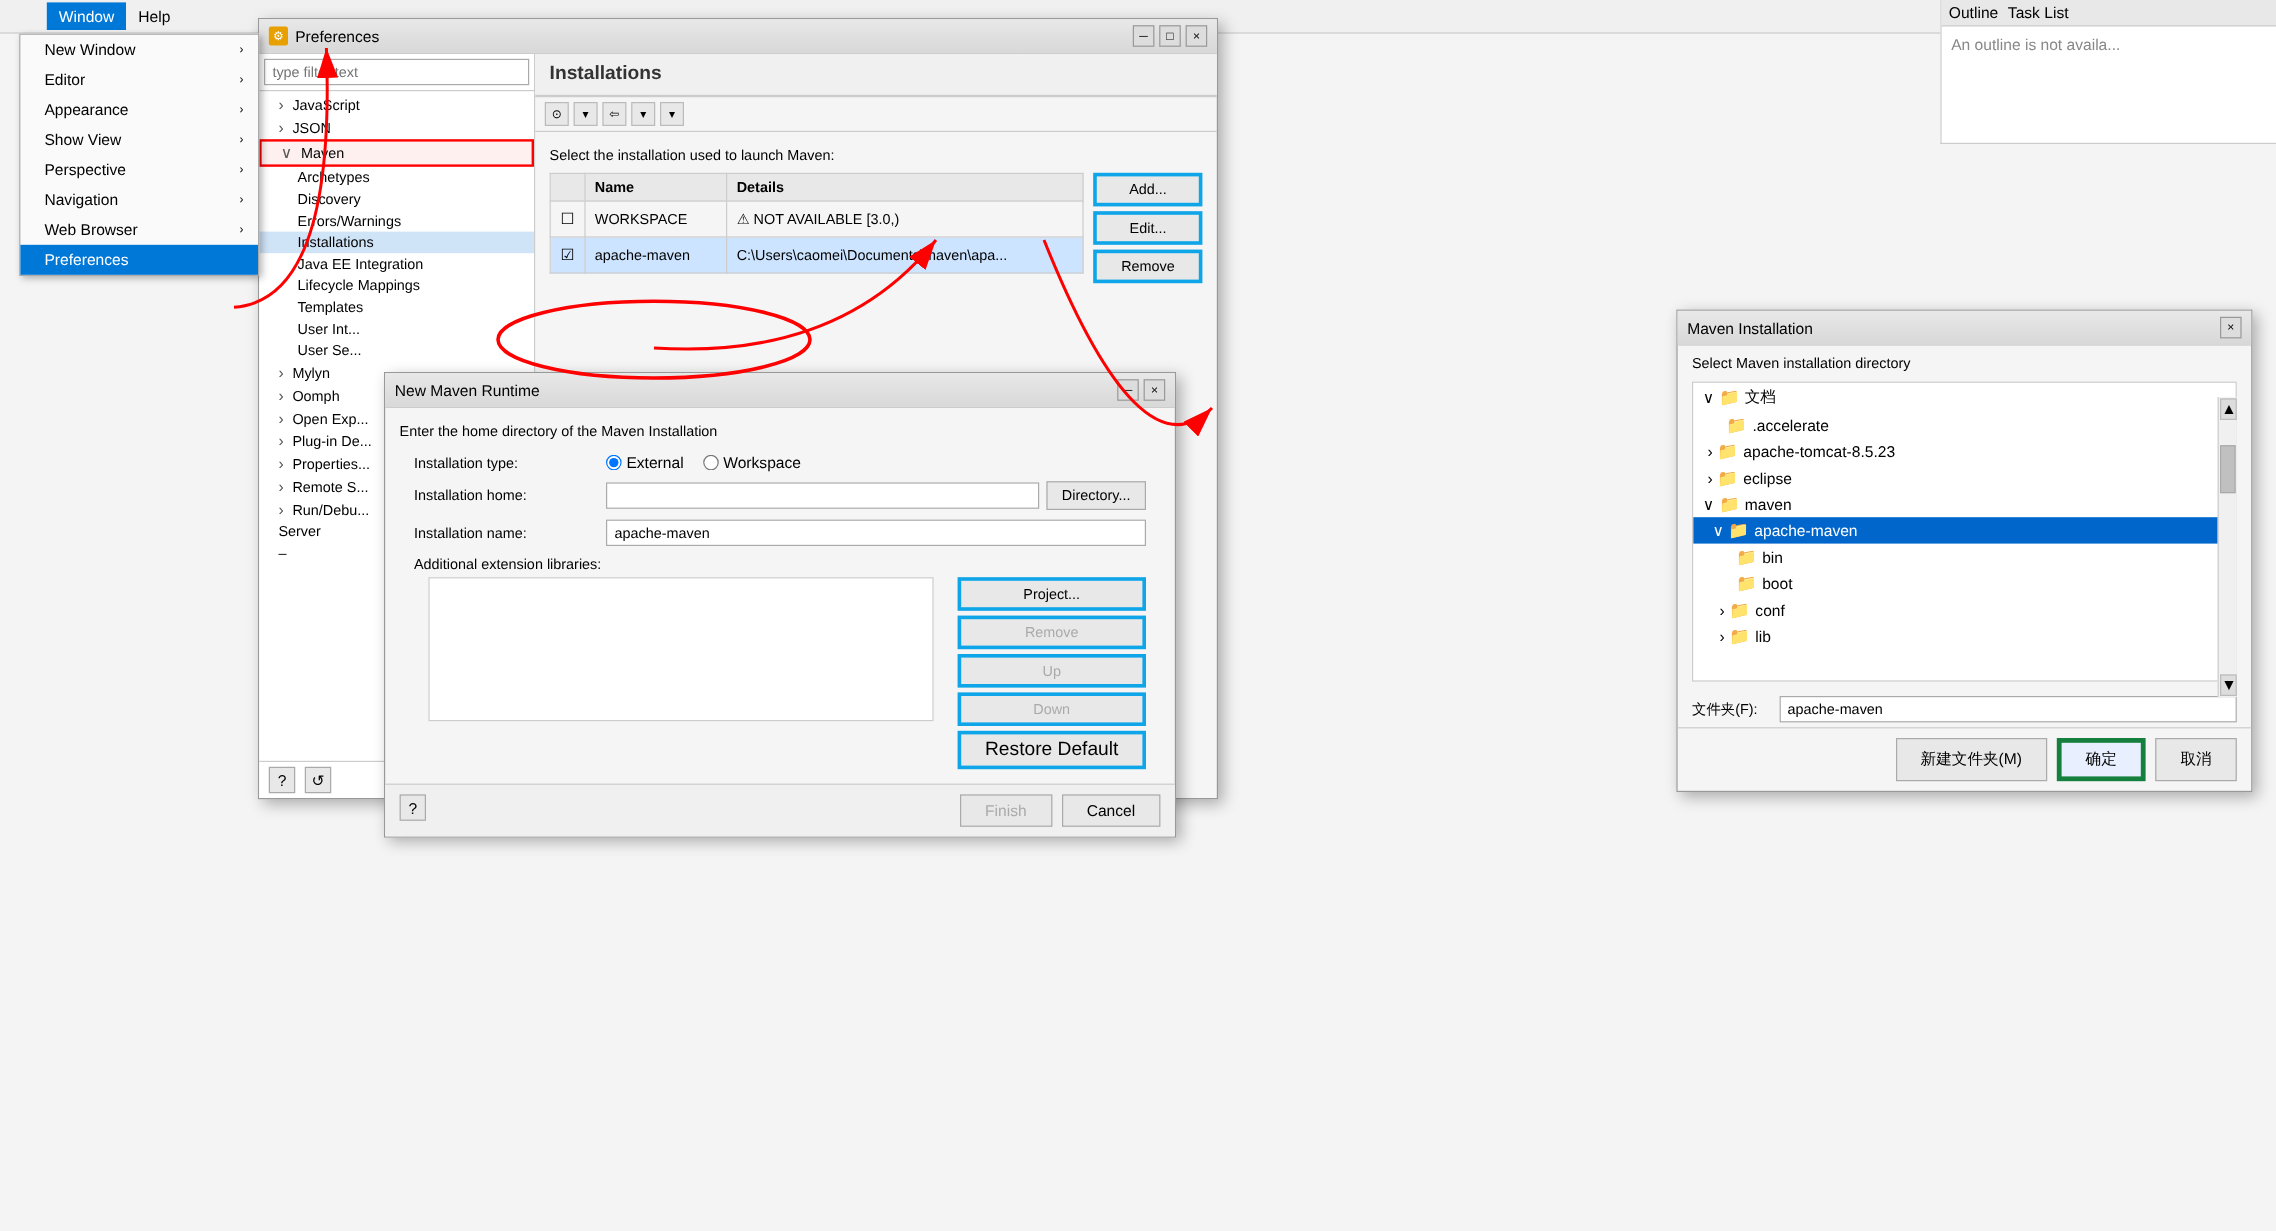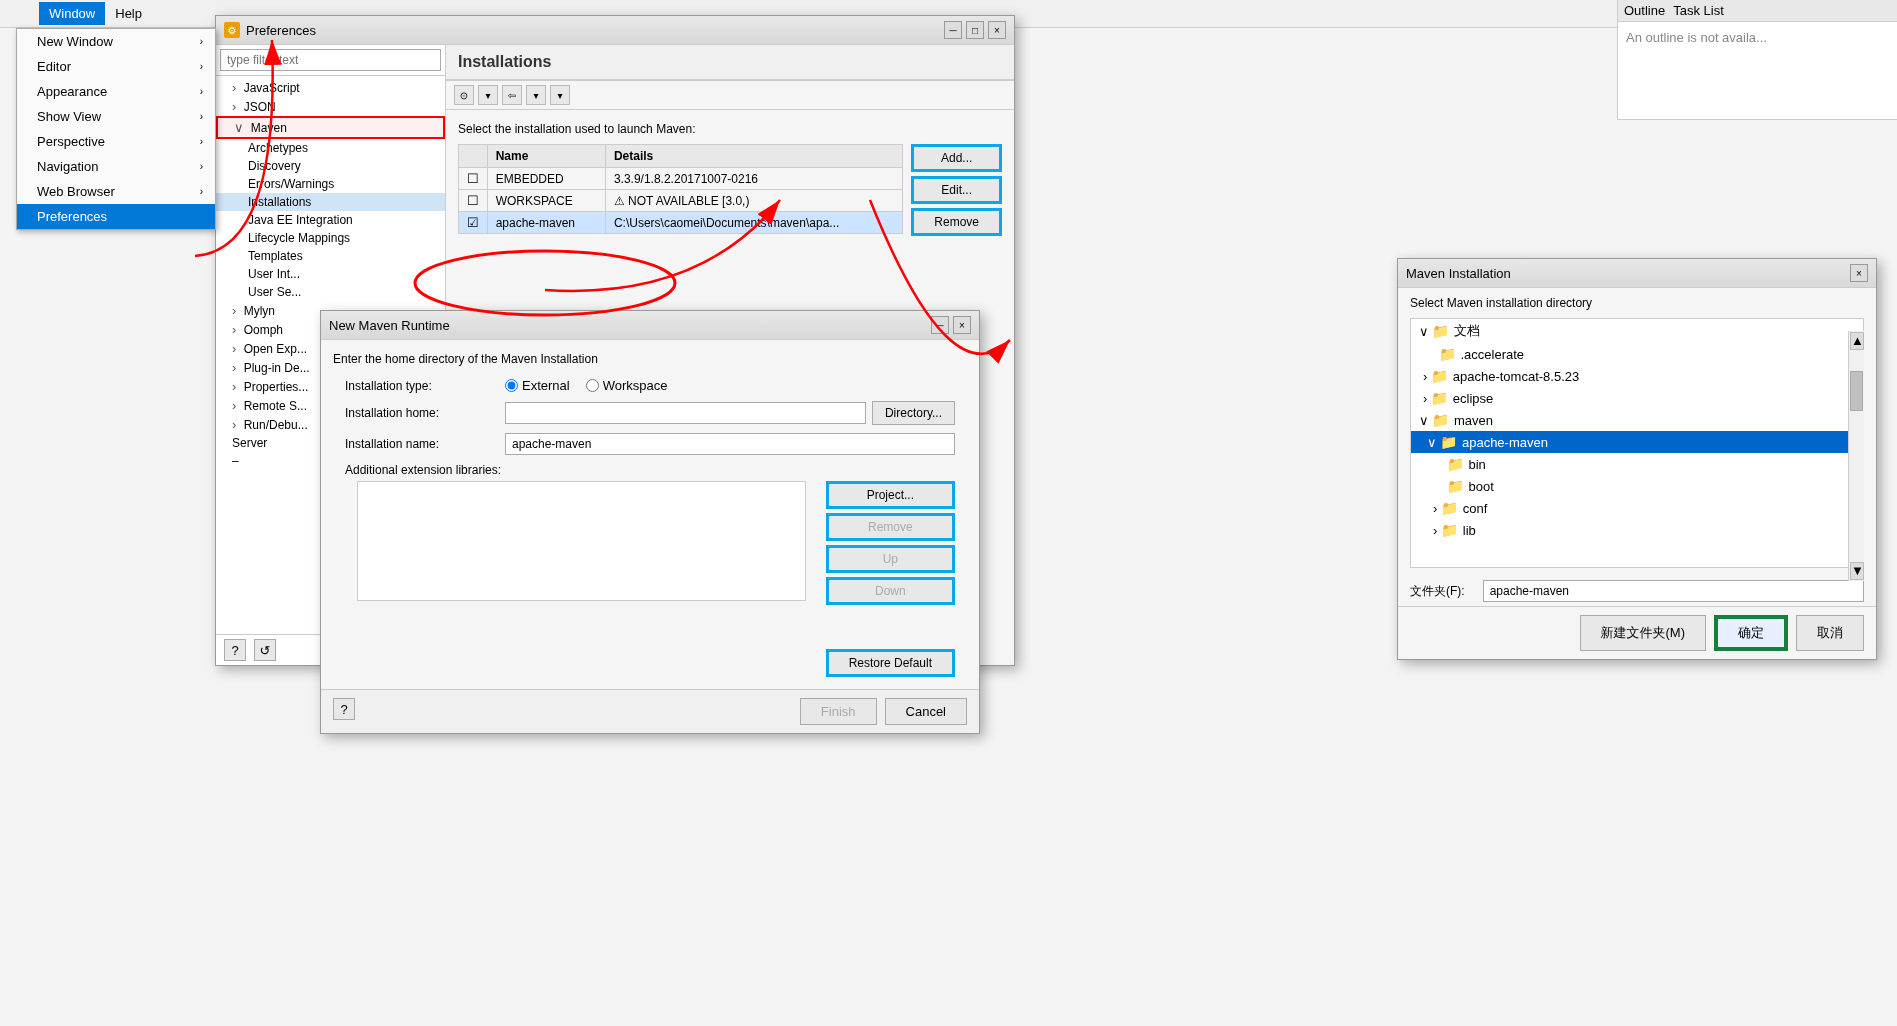--- a/index.html
+++ b/index.html
@@ -532,25 +532,20 @@
         <div style="display:flex; gap:0;">
           <table class="installations-table">
             <thead>
               <tr>
                 <th style="width:24px;"></th>
                 <th>Name</th>
                 <th>Details</th>
               </tr>
             </thead>
             <tbody>
-              <tr>
-                <td><span class="checkbox-unchecked"></span></td>
-                <td>EMBEDDED</td>
-                <td>3.3.9/1.8.2.20171007-0216</td>
-              </tr>
               <tr>
                 <td><span class="checkbox-unchecked"></span></td>
                 <td>WORKSPACE</td>
                 <td>⚠ NOT AVAILABLE [3.0,)</td>
               </tr>
               <tr class="selected-row">
                 <td><span class="checkbox-checked"></span></td>
                 <td>apache-maven</td>
                 <td>C:\Users\caomei\Documents\maven\apa...</td>
               </tr>
@@ -607,21 +602,21 @@
 
     <div style="padding:0 12px; margin-bottom:4px; font-size:12px;">Additional extension libraries:</div>
 
     <div style="display:flex; gap:8px; padding:0 12px;">
       <div class="ext-libraries-area" style="flex:1;"></div>
       <div style="display:flex; flex-direction:column; gap:4px;">
         <button class="inst-btn">Project...</button>
         <button class="inst-btn" style="color:#aaa;">Remove</button>
         <button class="inst-btn" style="color:#aaa;">Up</button>
         <button class="inst-btn" style="color:#aaa;">Down</button>
-        <button class="inst-btn" style="font-size:12px;margin-top:40px;">Restore Default</button>
+        <button class="inst-btn" style="font-size:16px;">Restore Default</button>
       </div>
     </div>
   </div>
 
   <div class="dialog-footer">
     <button style="width:22px;height:22px;border:1px solid #aaa;background:#e8e8e8;cursor:pointer;">?</button>
     <div style="flex:1;"></div>
     <button class="footer-btn disabled">Finish</button>
     <button class="footer-btn">Cancel</button>
   </div>

